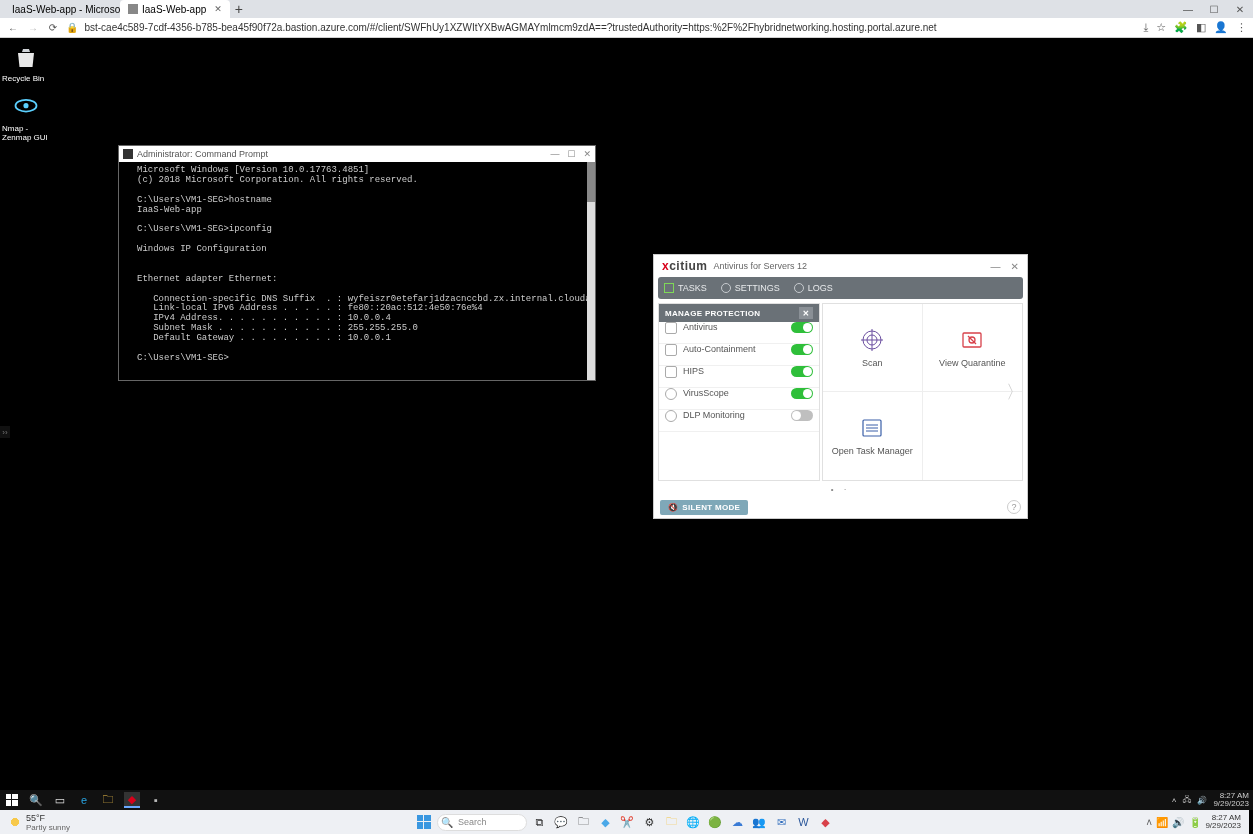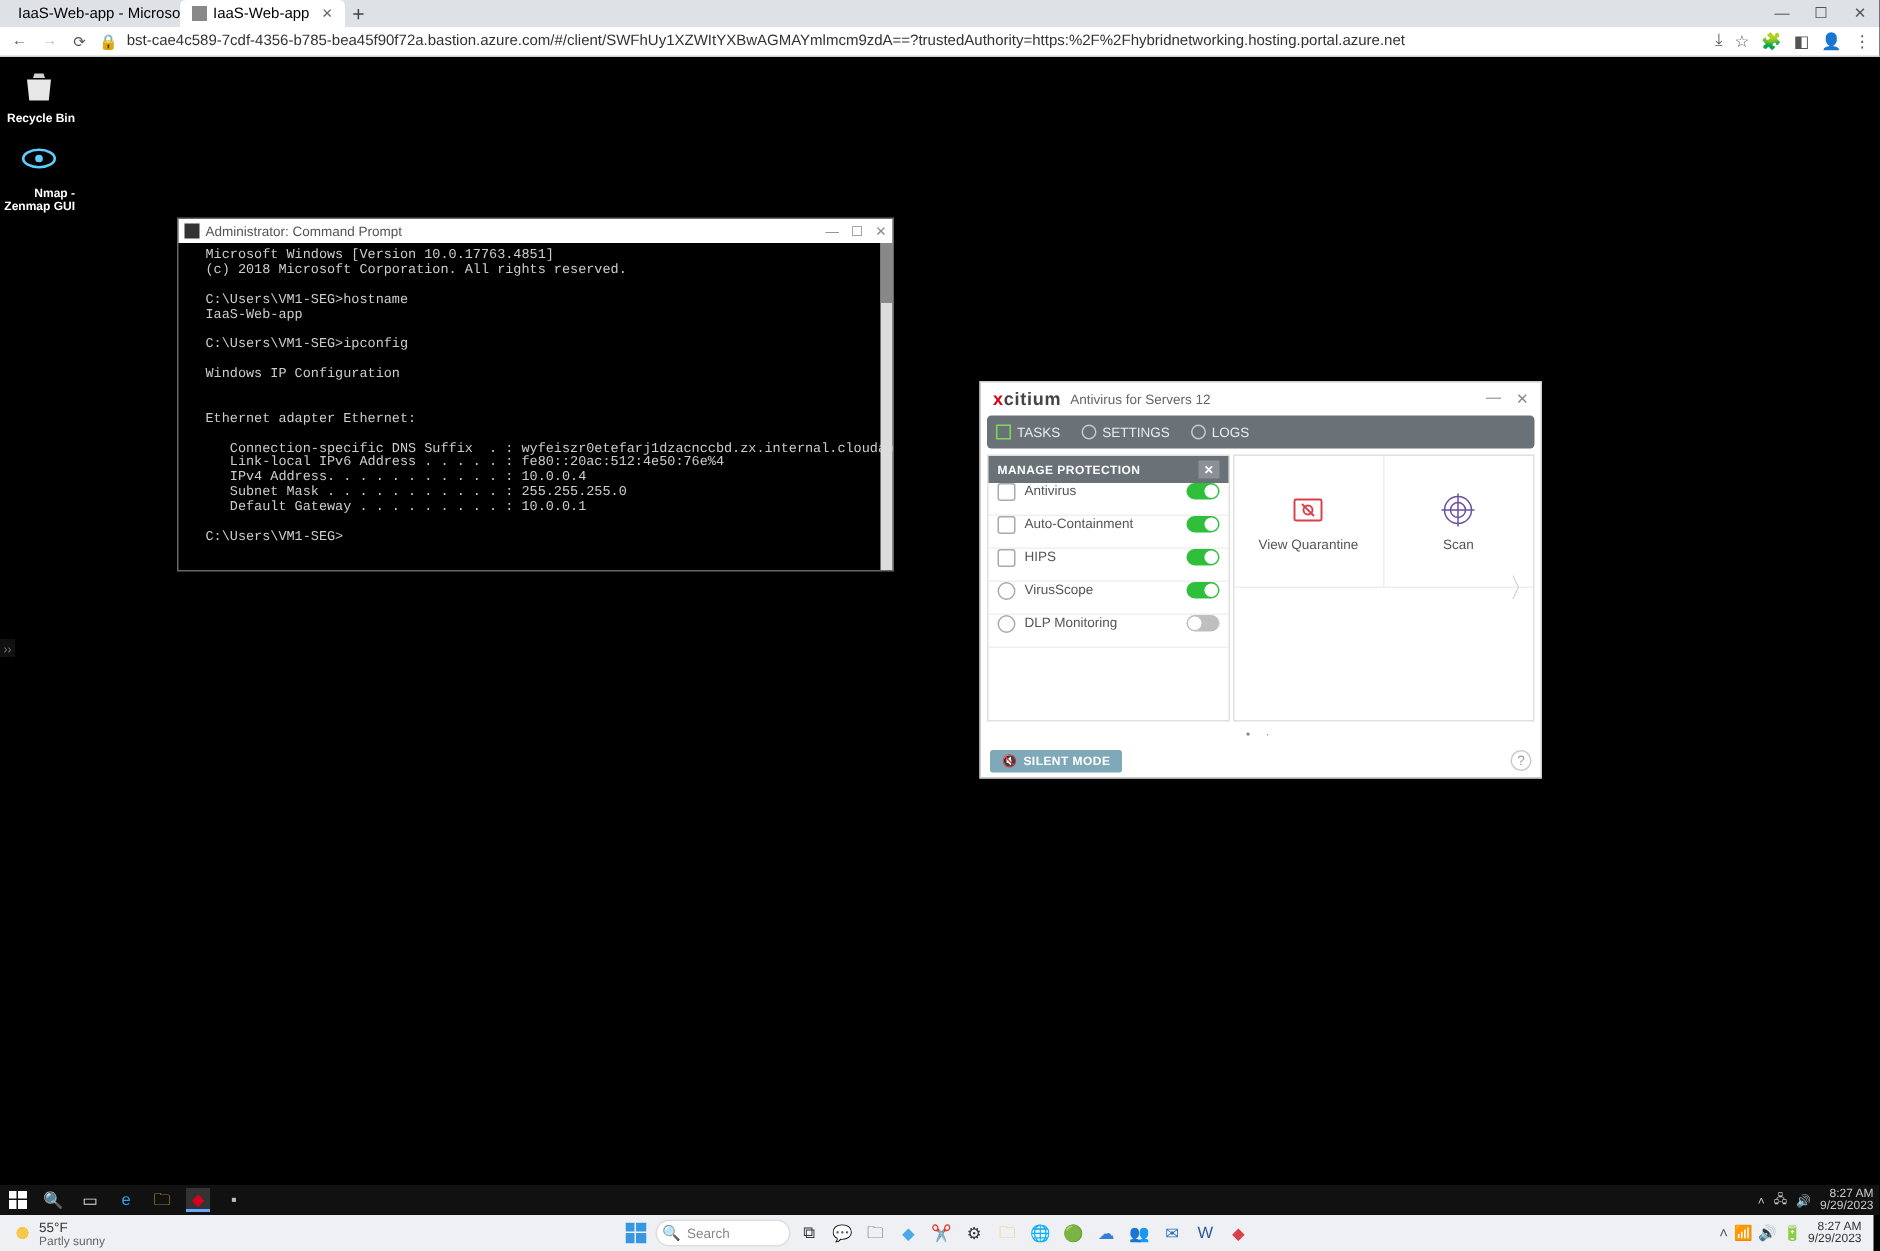--- a/index.html
+++ b/index.html
@@ -20,21 +20,21 @@
 .chrome-url { position: absolute; top: 18px; left:0; right:0; height: 20px; background: #fff; border-bottom:1px solid #d0d0d0; display:flex; align-items:center; padding:0 6px; gap:6px; font-size:10px; color:#555;}
 .chrome-url .nav-btn { width:14px; text-align:center; }
 .chrome-url .url-text { flex:1; white-space:nowrap; overflow:hidden; color:#333; }
 .chrome-url .right-icons { display:flex; gap:8px; color:#555;}
 .chrome-url .right-icons span{font-size:11px;}
 
 
 .remote { position:absolute; top:38px; left:0; right:0; bottom:24px; background:#000; }
 
 
-.dicon { position:absolute; width:48px; text-align:right; color:#fff; font-size:8px;font-weight:bold; }
+.dicon { position:absolute; width:48px; text-align:left; color:#fff; font-size:8px; }
 .dicon .glyph { width:28px; height:28px; margin:0 auto 2px; display:flex; align-items:center; justify-content:center; font-size:18px; }
 .recycle .glyph svg{width:24px;height:24px;}
 .nmap .glyph{ color:#5bd0ff; }
 
 
 .cmd { position:absolute; left:118px; top:107px; width:478px; background:#000; border:1px solid #666;}
 .cmd .titlebar { height:16px; background:#fff; display:flex; align-items:center; font-size:9px; color:#555; padding:0 4px; gap:4px;}
 .cmd .titlebar .icn{width:10px;height:10px;background:#333;}
 .cmd .tb-buttons{margin-left:auto; display:flex; gap:8px; color:#888; font-size:9px;}
 .cmd .body { position:relative; padding:4px 6px 4px 4px; font-family:Consolas, "Courier New", monospace; font-size:9px; line-height:1.1; color:#ccc; white-space:pre; height:218px; overflow:hidden;margin-left:14px;}
@@ -253,34 +253,43 @@
         <div class="row">
           <span class="ri" style="border-radius:50%"></span>
           <span>DLP Monitoring</span>
           <span class="toggle off"></span>
         </div>
         <div style="height:48px"></div>
       </div>
       <div class="tiles">
         <div class="tile">
           <svg class="tg" viewBox="0 0 24 24">
-              <rect x="3" y="5" width="18" height="14" rx="1" fill="none" stroke="#d8414a" stroke-width="1.3"></rect>
-              <circle cx="12" cy="12" r="3" fill="none" stroke="#d8414a" stroke-width="1.3"></circle>
-              <line x1="8" y1="8" x2="16" y2="16" stroke="#d8414a" stroke-width="1.3"></line>
-            </svg>
-          <span>View Quarantine</span>
-        </div>
-        <div class="tile">
-          <svg class="tg" viewBox="0 0 24 24">
               <circle cx="12" cy="12" r="9" fill="none" stroke="#6b4fa0" stroke-width="1"></circle>
               <circle cx="12" cy="12" r="5" fill="none" stroke="#6b4fa0" stroke-width="1"></circle>
               <line x1="12" y1="1" x2="12" y2="23" stroke="#6b4fa0" stroke-width="1"></line>
               <line x1="1" y1="12" x2="23" y2="12" stroke="#6b4fa0" stroke-width="1"></line>
             </svg>
           <span>Scan</span>
+        </div>
+        <div class="tile">
+          <svg class="tg" viewBox="0 0 24 24">
+              <rect x="3" y="5" width="18" height="14" rx="1" fill="none" stroke="#d8414a" stroke-width="1.3"></rect>
+              <circle cx="12" cy="12" r="3" fill="none" stroke="#d8414a" stroke-width="1.3"></circle>
+              <line x1="8" y1="8" x2="16" y2="16" stroke="#d8414a" stroke-width="1.3"></line>
+            </svg>
+          <span>View Quarantine</span>
+        </div>
+        <div class="tile">
+          <svg class="tg" viewBox="0 0 24 24">
+              <rect x="3" y="4" width="18" height="16" rx="1" fill="none" stroke="#3a5fa8" stroke-width="1.2"></rect>
+              <line x1="6" y1="9" x2="18" y2="9" stroke="#3a5fa8"></line>
+              <line x1="6" y1="12" x2="18" y2="12" stroke="#3a5fa8"></line>
+              <line x1="6" y1="15" x2="18" y2="15" stroke="#3a5fa8"></line>
+            </svg>
+          <span>Open Task Manager</span>
         </div>
         <div class="nav">〉</div>
       </div>
     </div>
     <div class="dots">• ·</div>
     <div class="ftr">
       <div class="silent">
         <span>🔇</span>
         <span>SILENT MODE</span>
       </div>

